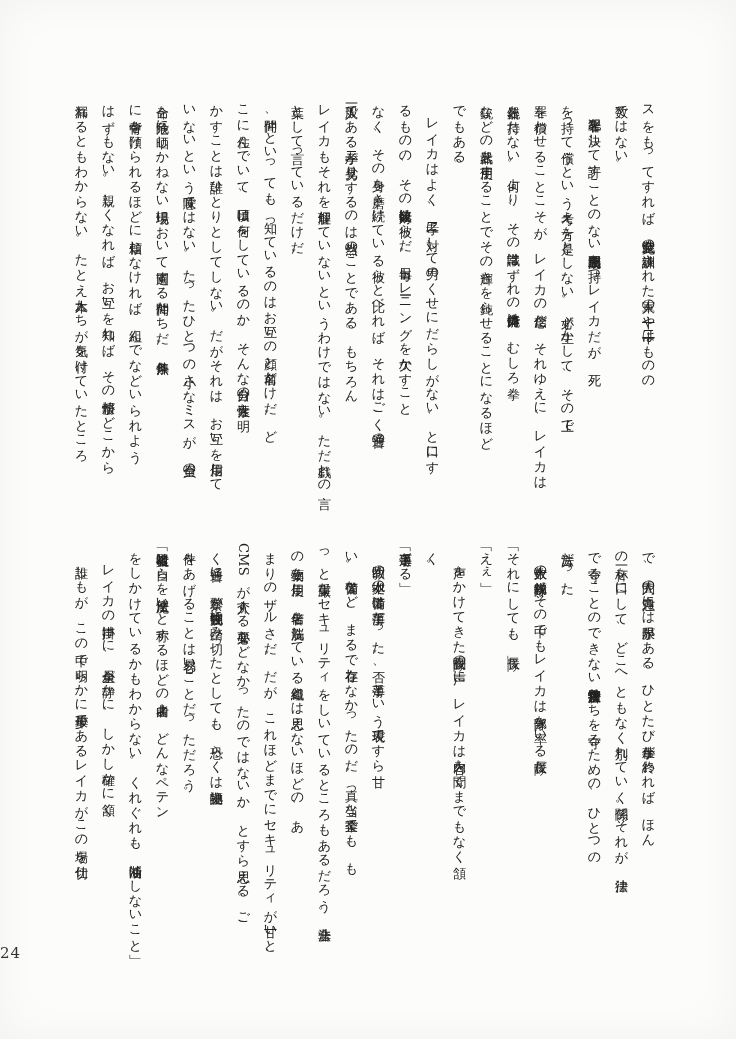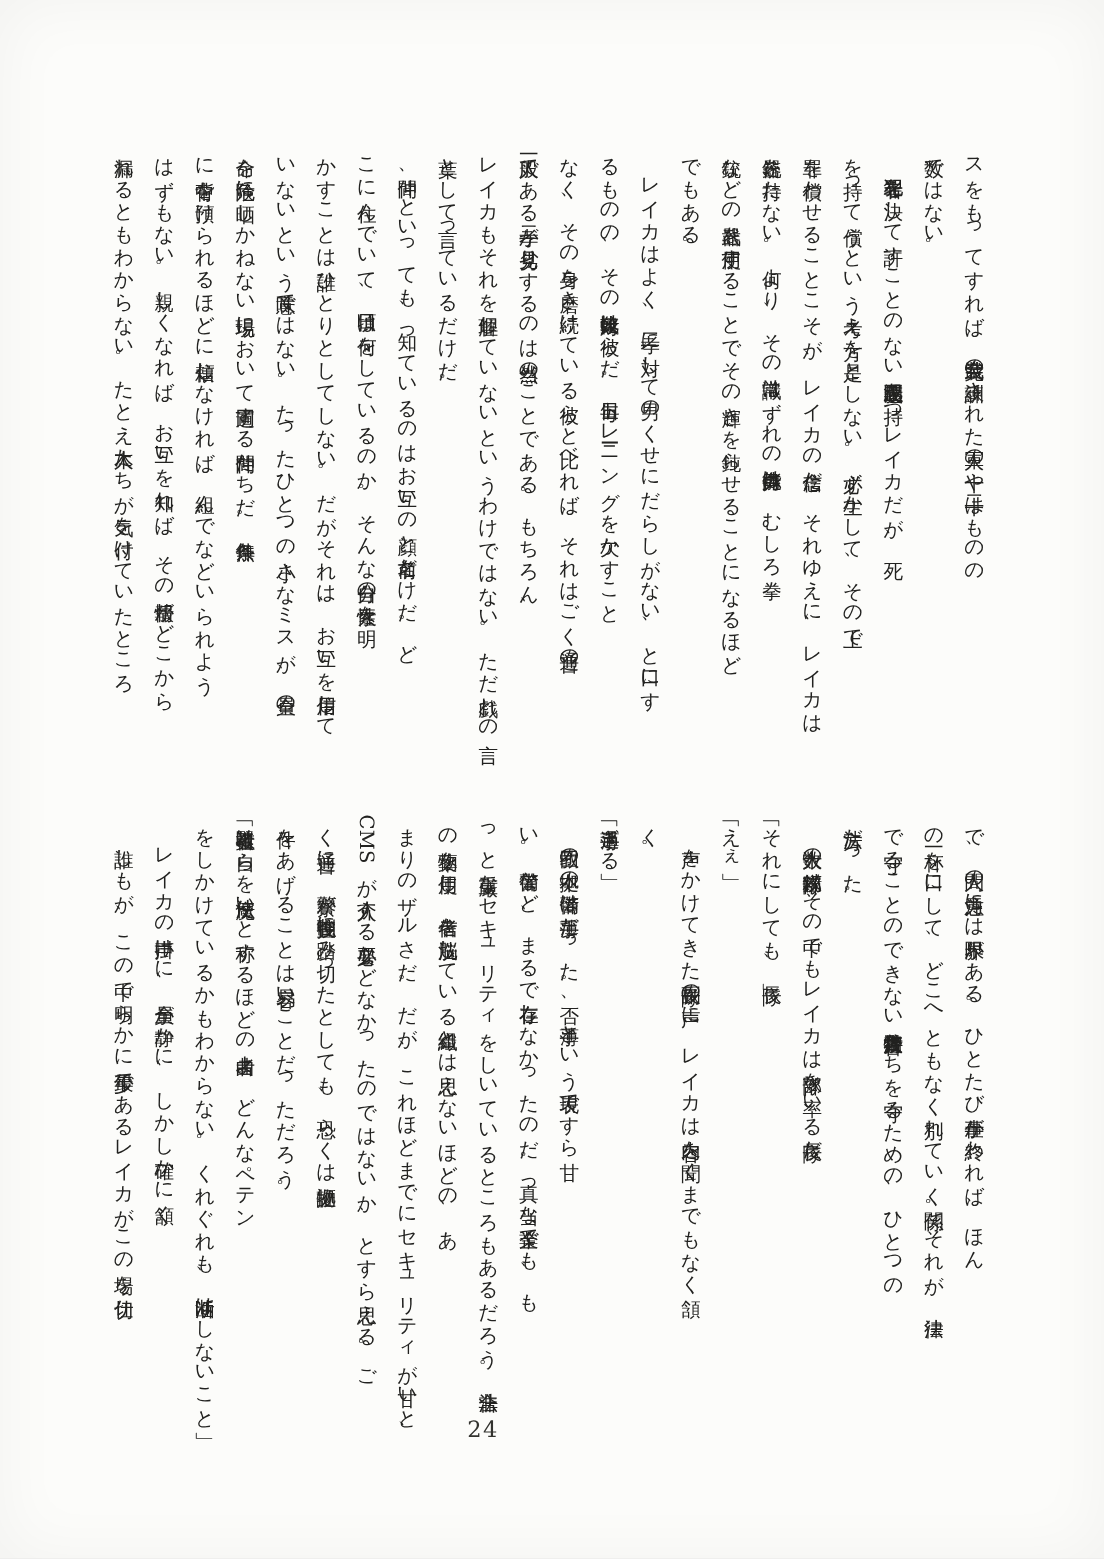--- a/index.html
+++ b/index.html
@@ -32,21 +32,20 @@
   .vblock.upper { top: 96px; }
   .vblock.lower { top: 543px; }
   .tline {
     white-space: nowrap;
   }
   .page-number {
     position: absolute;
     top: 944px;
     left: 0;
     width: 644px;
-    text-align: center;
     font-size: 15px;
     letter-spacing: 1px;
     color: #33332f;
   }
 </style>
 </head>
 <body>
 
 <div class="page">
   <div class="vblock upper">

